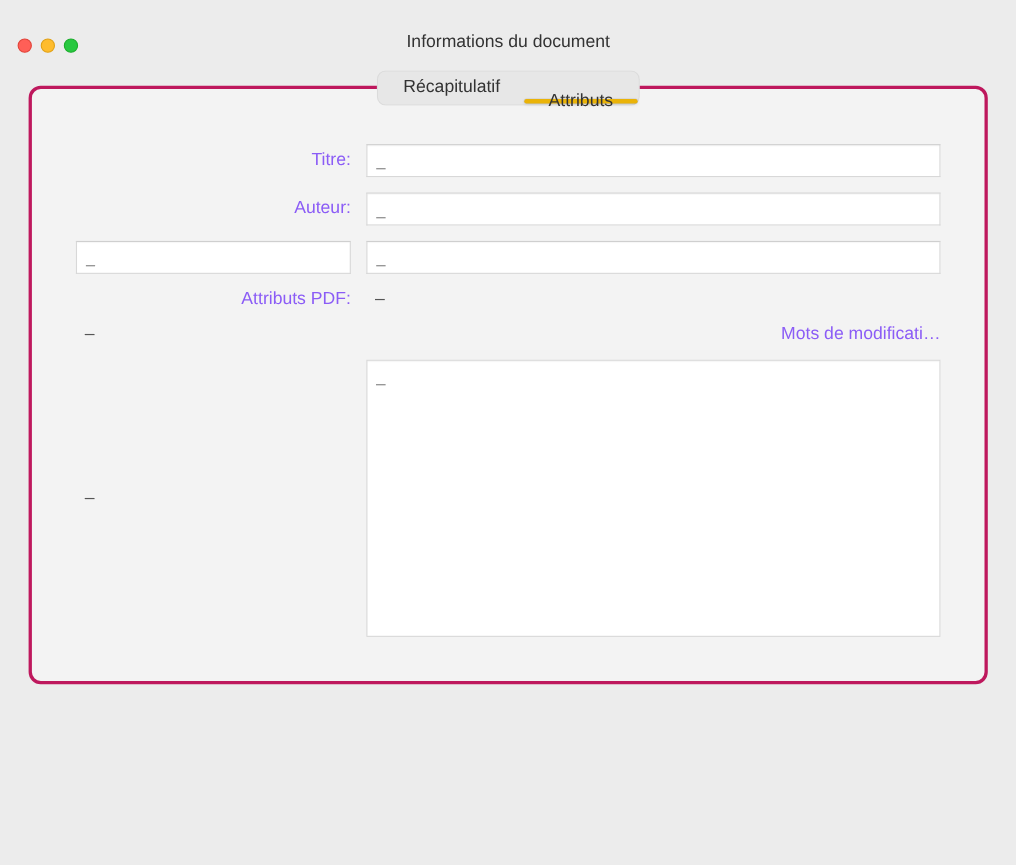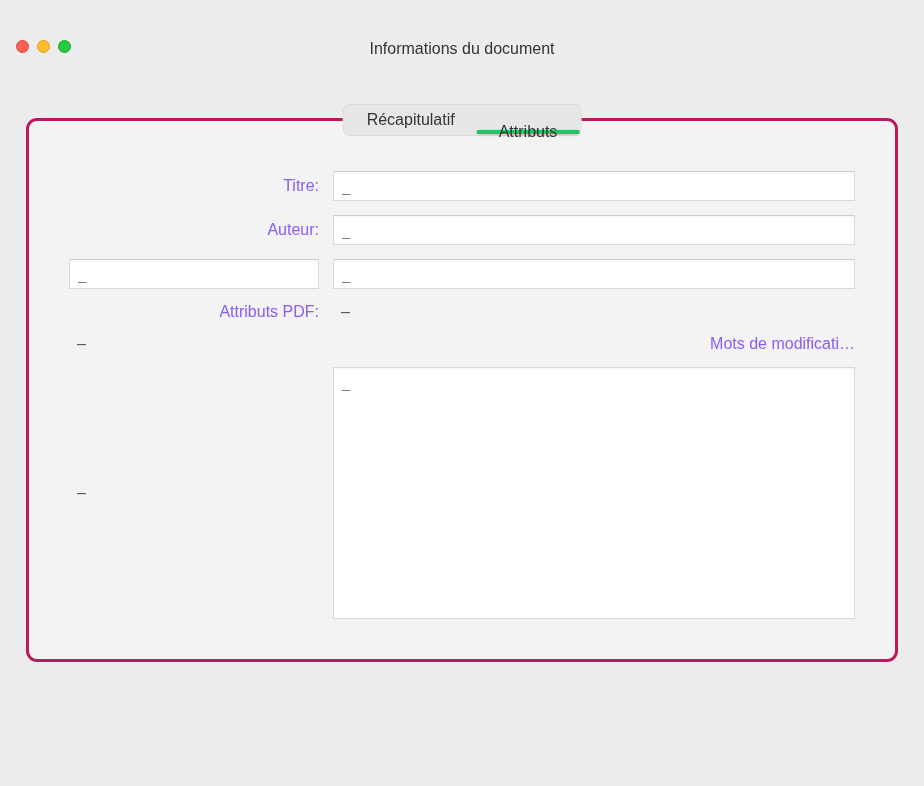--- a/index.html
+++ b/index.html
@@ -10,24 +10,23 @@
     body {
       font-family: -apple-system, BlinkMacSystemFont, "Helvetica Neue", sans-serif;
       background: #ececec;
       width: 924px;
       height: 786px;
       overflow: hidden;
     }
     .titlebar {
       height: 48px;
       display: flex;
-      align-items: flex-start;
+      align-items: flex-end;
       padding: 0 16px;
       position: relative;
-      margin-top: 40px;
     }
     .traffic-lights {
       display: flex;
       gap: 8px;
       align-items: center;
     }
     .traffic-light {
       width: 13px;
       height: 13px;
       border-radius: 50%;
@@ -70,21 +69,21 @@
       border-radius: 6px;
       font-size: 16px;
       color: #333;
       display: flex;
       align-items: center;
       cursor: pointer;
       border: none;
       background: transparent;
     }
     .segmented-item.active {
-      background: #22c55e;
+      background: #eab308;
       box-shadow: 0 1px 3px rgba(0,0,0,0.12), 0 0 0 0.5px rgba(0,0,0,0.08);
       margin-top: 24px;
     }
     .form {
       display: grid;
       grid-template-columns: 250px 1fr;
       column-gap: 14px;
       row-gap: 14px;
       align-items: center;
     }

